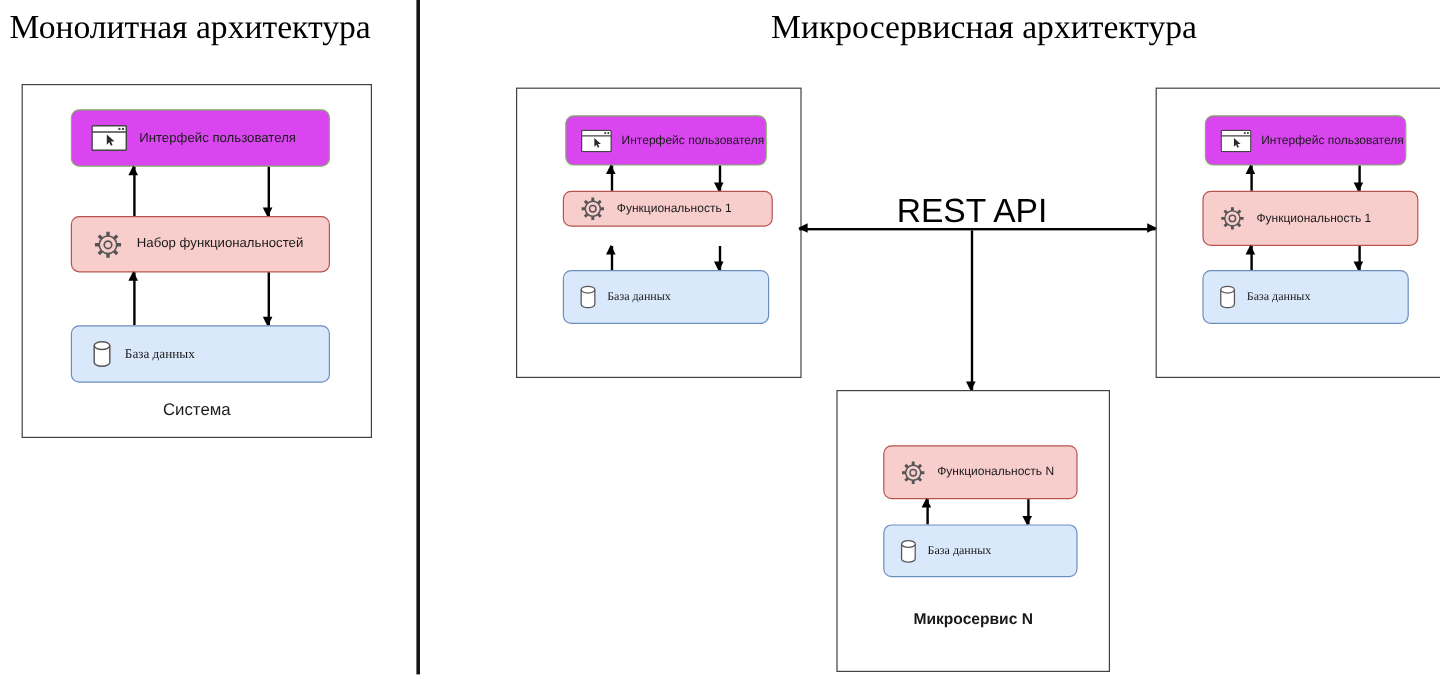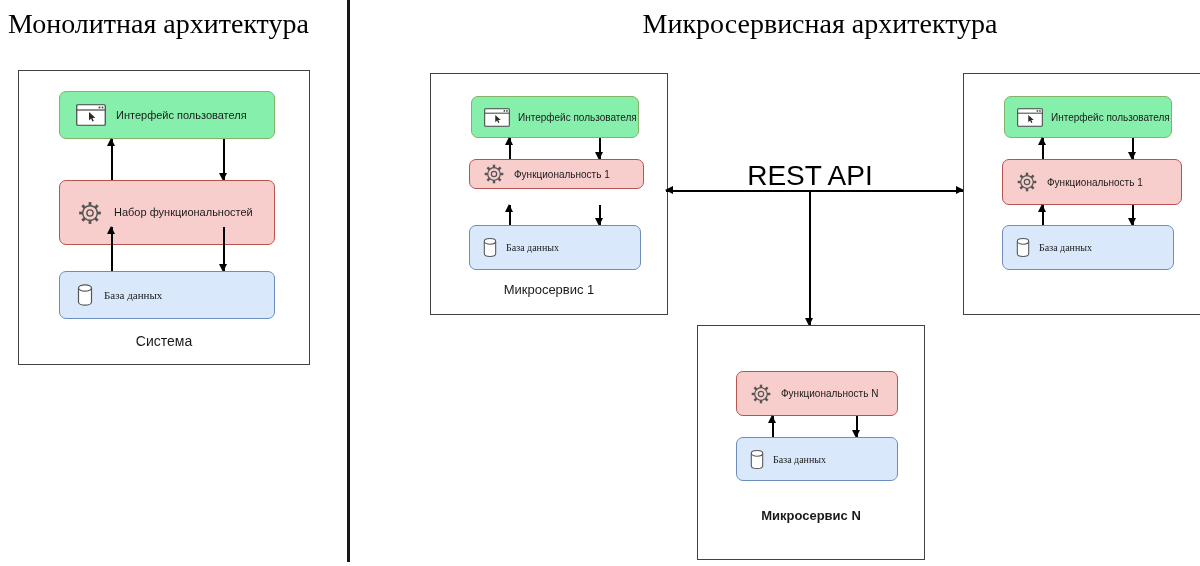--- a/index.html
+++ b/index.html
@@ -15,21 +15,21 @@
   .divider { position:absolute; background:#161616; }
 
   .outer { position:absolute; background:#fff; border:1px solid #424242; }
 
   .node {
     position:absolute; display:flex; align-items:center;
     border-radius:7px; border:1px solid #999; box-sizing:border-box;
     padding-left:16px; gap:10px;
   }
   .micro .node { padding-left:12px; gap:8px; }
-  .node.green { background:#86efac; border-color:#82b366; }
+  .node.green { background:#d946ef; border-color:#82b366; }
   .node.red   { background:#f8cecc; border-color:#b85450; }
   .node.blue  { background:#dae8fc; border-color:#6c8ebf;font-family:Liberation Serif, serif; }
   .node .txt { font-size:11px; color:#1a1a1a; line-height:1.1; }
   .micro .node .txt { font-size:10px; }
   .node .ic { display:flex; align-items:center; flex:none; }
 
   .caption { position:absolute; text-align:center; font-size:14px; color:#1a1a1a; }
   .micro .caption { font-size:13px; }
 
   
@@ -79,21 +79,21 @@
           <circle cx="26.5" cy="3.4" r="1" fill="#444"></circle>
           <path d="M13 8 L13 16.6 L15.1 14.6 L16.4 17.5 L17.8 16.9 L16.5 14 L19.4 13.8 Z" fill="#2b2b2b"></path>
         </svg>
       </span>
       <span class="txt">Интерфейс пользователя</span>
     </div>
 
     <div class="av up" style="left:92px;  top:68px; height:41px;"></div>
     <div class="av down" style="left:204px; top:68px; height:41px;"></div>
 
-    <div class="node red" style="left:40px; top:109px; width:216px; height:65px;">
+    <div class="node red" style="left:40px; top:109px; width:216px; height:47px;">
       <span class="ic">
         <svg width="28" height="28" viewBox="0 0 26 26">
           <g stroke="#555" fill="none">
             <circle cx="13" cy="13" r="6.8" stroke-width="1.3"></circle>
             <circle cx="13" cy="13" r="2.9" stroke-width="1.3"></circle>
             <g stroke-width="2.6">
               <line x1="13" y1="2.9" x2="13" y2="6.3"></line>
               <line x1="13" y1="2.9" x2="13" y2="6.3" transform="rotate(45 13 13)"></line>
               <line x1="13" y1="2.9" x2="13" y2="6.3" transform="rotate(90 13 13)"></line>
               <line x1="13" y1="2.9" x2="13" y2="6.3" transform="rotate(135 13 13)"></line>
@@ -173,21 +173,20 @@
     <div class="node blue" style="left:38px; top:151px; width:172px; height:45px;">
       <span class="ic">
         <svg width="16" height="21" viewBox="0 0 18 24">
           <path d="M2.5 5 L2.5 19 A6.5 3.2 0 0 0 15.5 19 L15.5 5" fill="#fff" stroke="#555" stroke-width="1.2"></path>
           <ellipse cx="9" cy="5" rx="6.5" ry="3.2" fill="#fff" stroke="#555" stroke-width="1.2"></ellipse>
         </svg>
       </span>
       <span class="txt">База данных</span>
     </div>
 
-    <div class="caption" style="left:0; top:208px; width:236px;">Микросервис 1</div>
   </div>
 
   <div class="outer micro" style="left:963px; top:73px; width:236px; height:240px;">
     <div class="node green" style="left:40px; top:22px; width:168px; height:42px;">
       <span class="ic">
         <svg width="26" height="19" viewBox="0 0 30 22">
           <rect x="0.75" y="0.75" width="28.5" height="20.5" rx="1" fill="#fff" stroke="#444" stroke-width="1.2"></rect>
           <line x1="0.75" y1="6" x2="29.25" y2="6" stroke="#444" stroke-width="1.2"></line>
           <circle cx="23.5" cy="3.4" r="1" fill="#444"></circle>
           <circle cx="26.5" cy="3.4" r="1" fill="#444"></circle>

